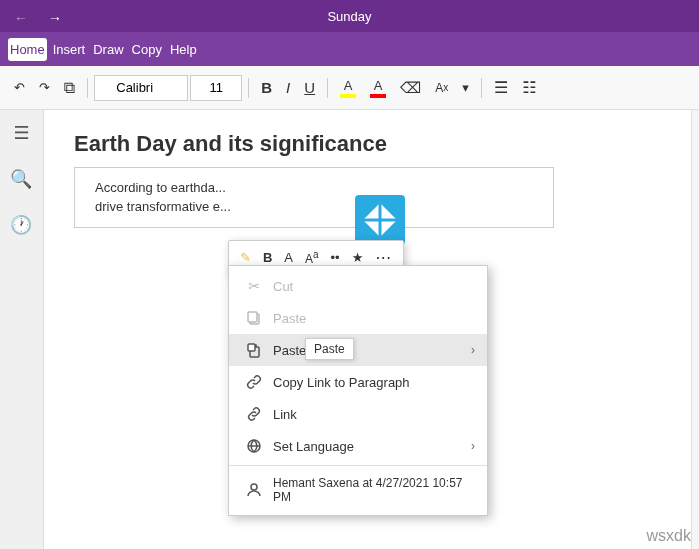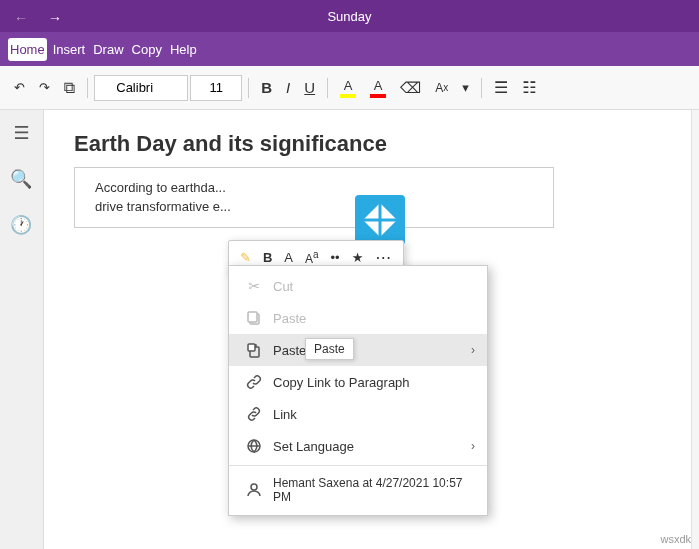--- a/index.html
+++ b/index.html
@@ -245,21 +245,21 @@
     }
 
     
     .list-icon { font-size: 16px; }
 
     
     .watermark {
       position: absolute;
       bottom: 4px;
       right: 8px;
-      font-size: 11px;
+      font-size: 16px;
       color: #999;
     }
   </style>
 </head>
 <body>
 
 <div class="title-bar">
   <div class="title-bar-left">
     <span class="nav-arrow disabled">←</span>
     <span class="nav-arrow">→</span>

